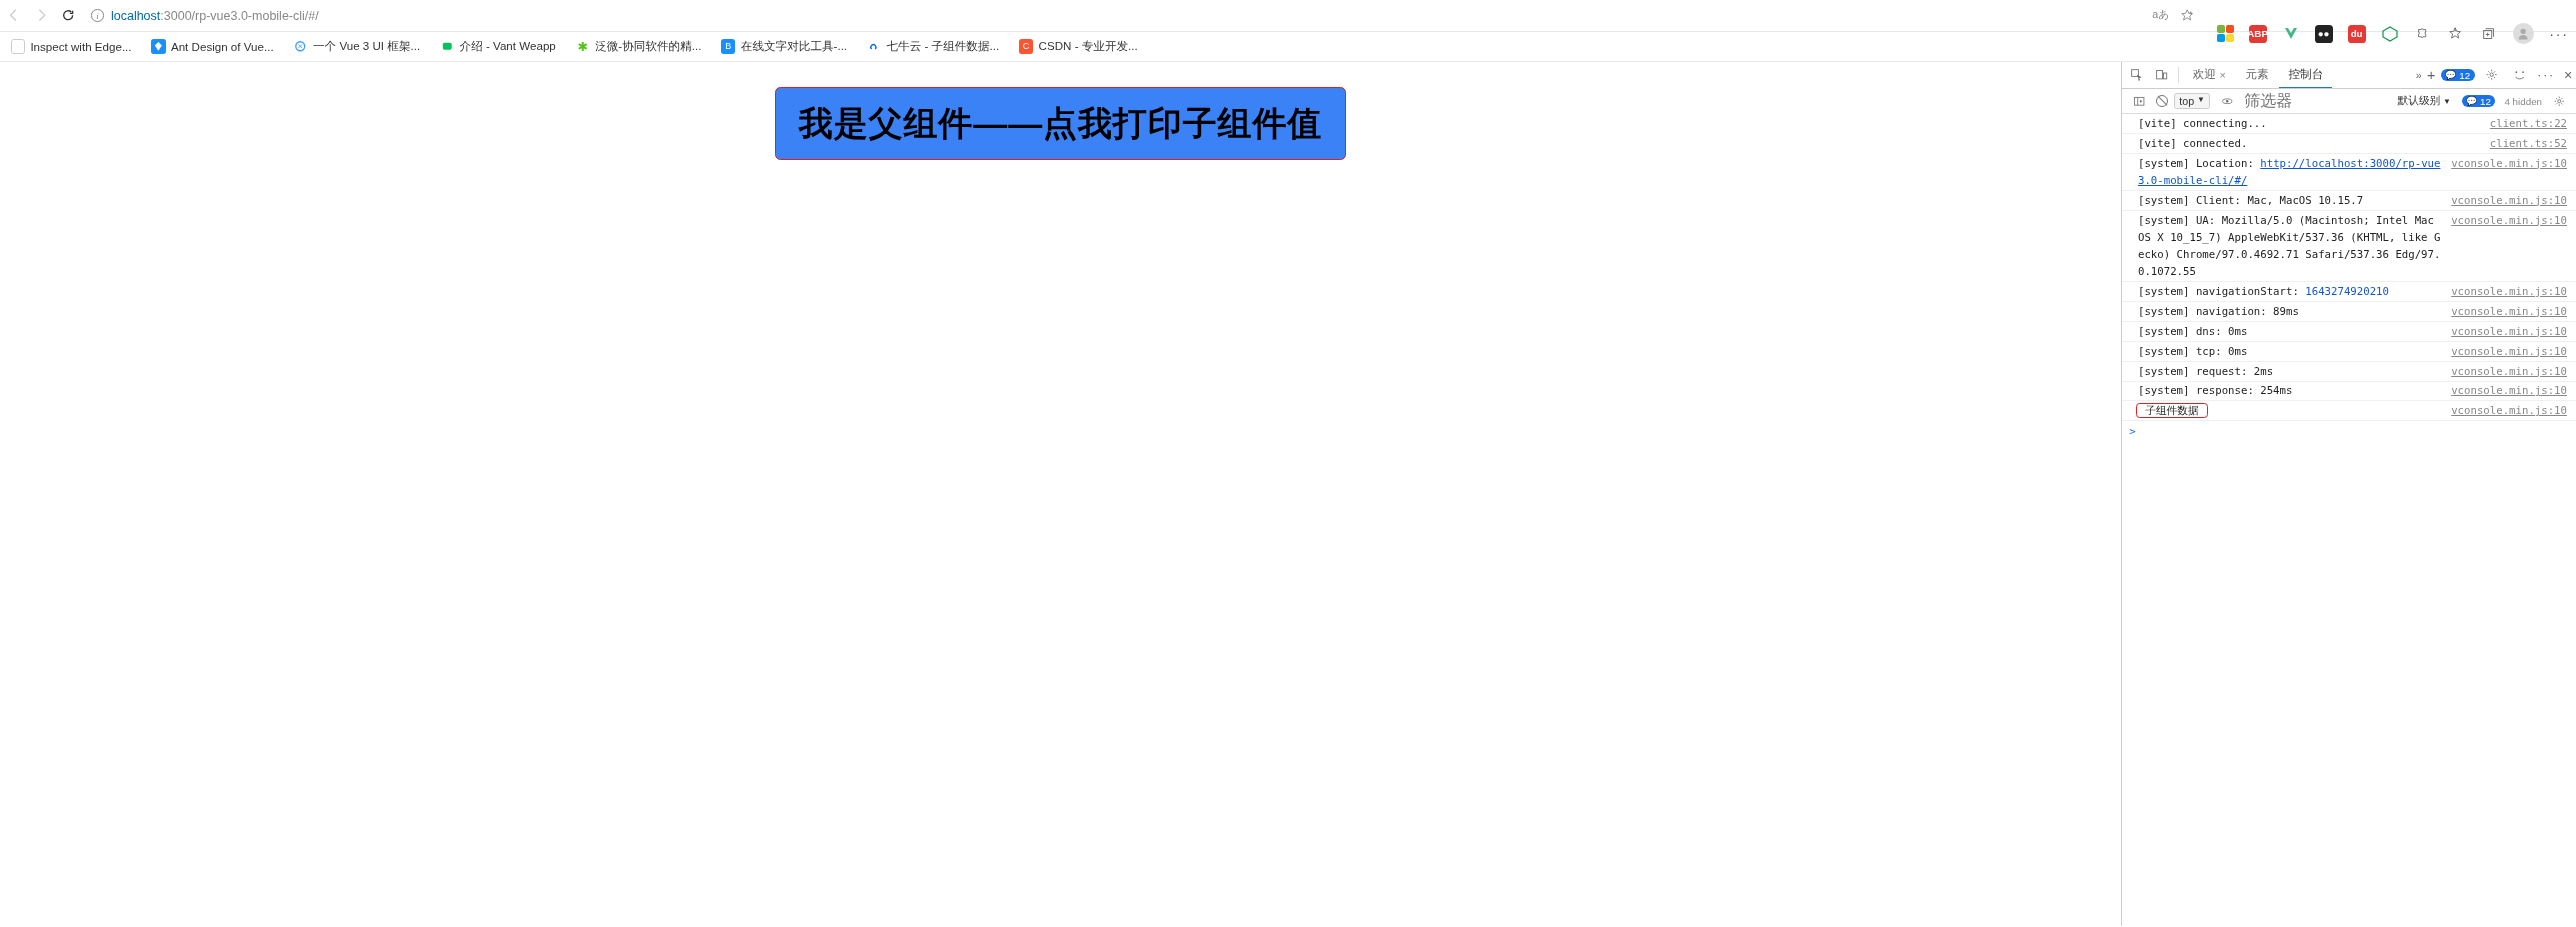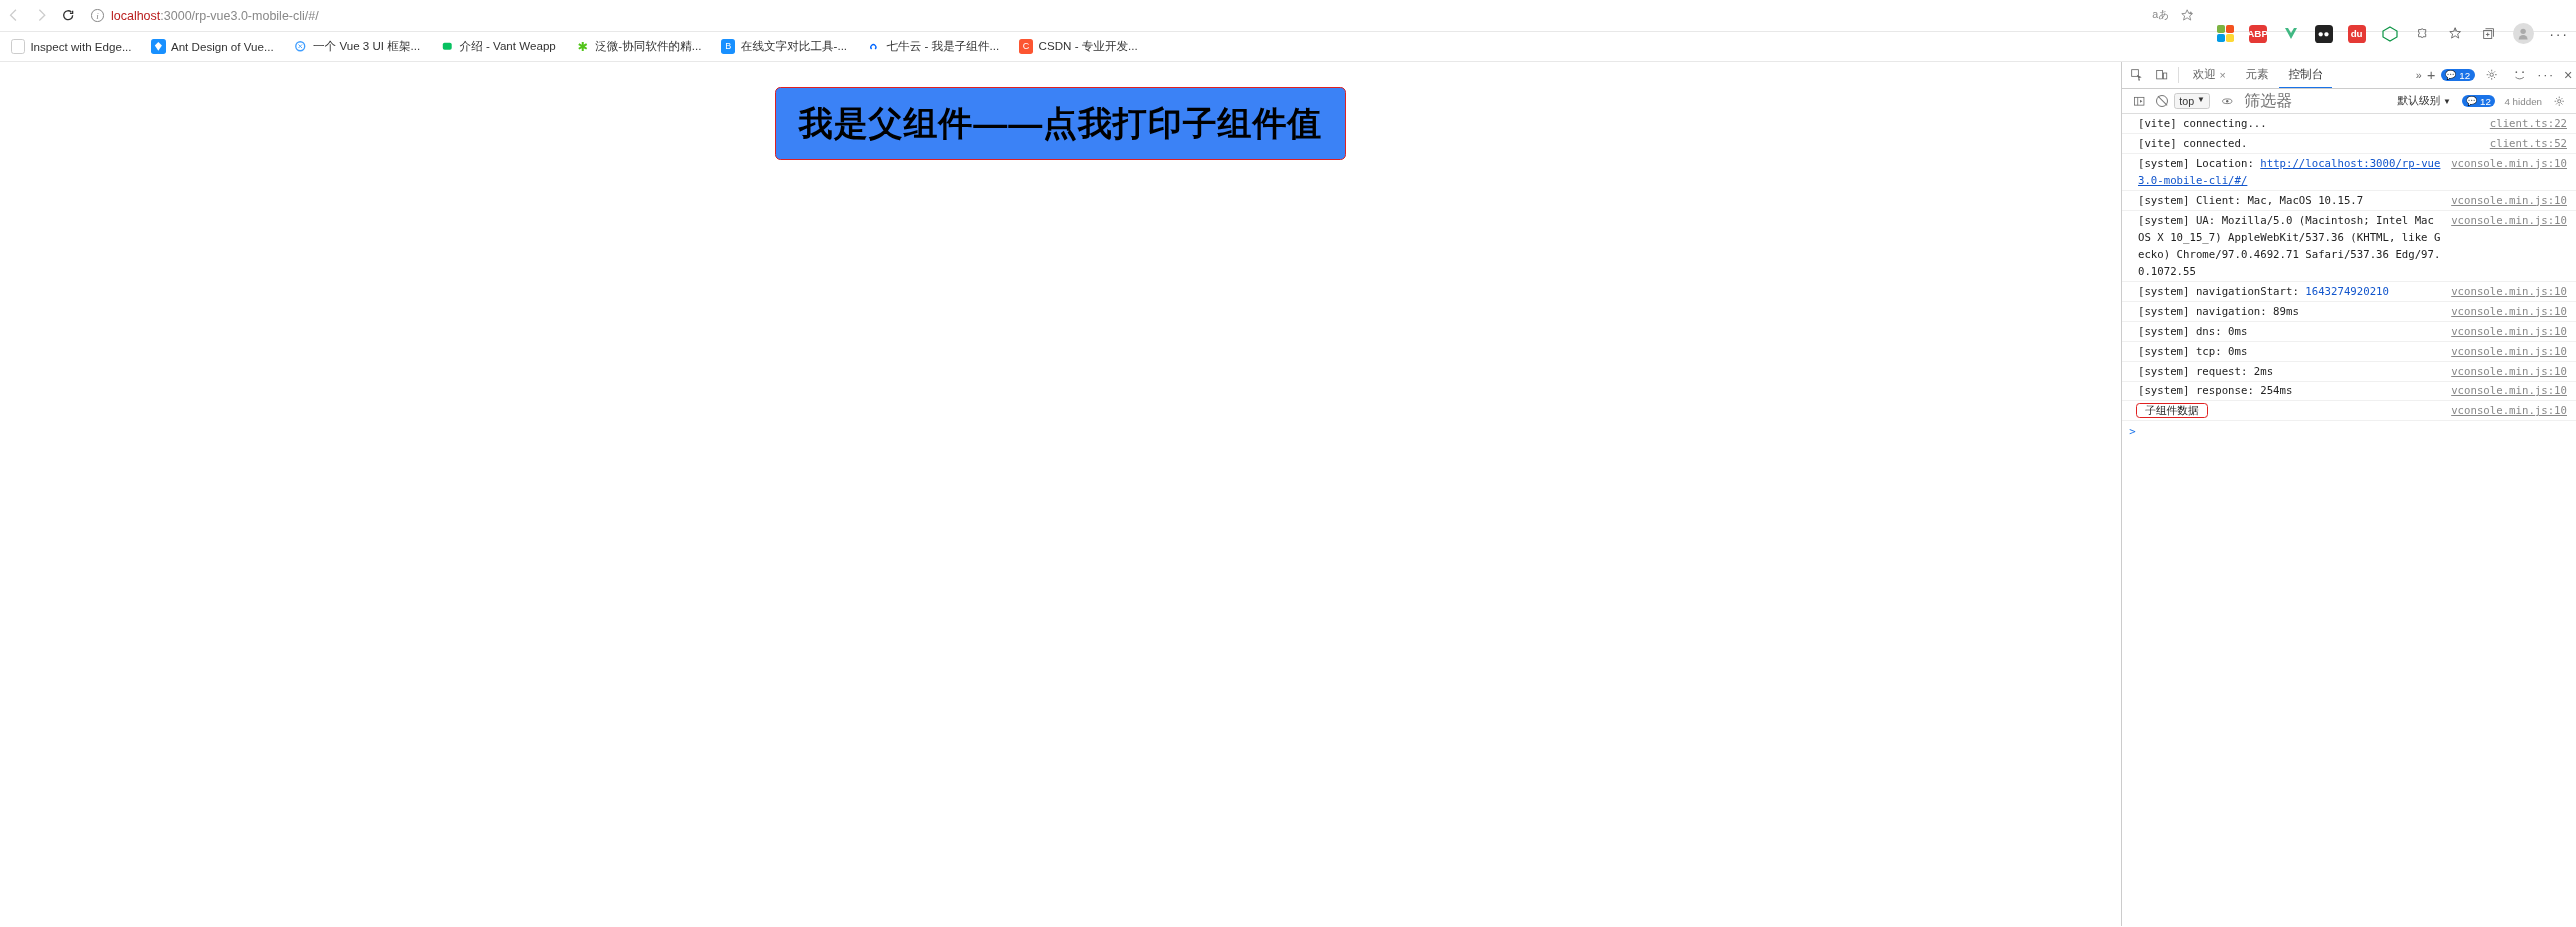--- a/index.html
+++ b/index.html
@@ -7,21 +7,21 @@
     
     
     .browser-top { display: flex; align-items: center; padding: 3.6px 7.2px; background: #fff; border-bottom: 0.9px solid #e8e8e8; height: 32px; gap: 7.2px; }
     .nav-btns { display: flex; gap: 12.5px; align-items: center; }
     .nav-arrow { width: 14.3px; height: 14.3px; color: #ccc; display: flex; align-items: center; justify-content: center; }
     .nav-arrow.active { color: #666; }
     .refresh-icon { width: 14.3px; height: 14.3px; color: #333; }
     .addr-wrap { flex: 1; display: flex; align-items: center; background: #fff; border-radius: 3.6px; padding: 3.6px 9px; height: 25px; gap: 7.2px; }
     .info-ic { width: 12.5px; height: 12.5px; border: 0.9px solid #888; border-radius: 50%; display: inline-flex; align-items: center; justify-content: center; font-size: 9px; font-style: italic; color: #888; font-family: serif; }
     .addr-text { font-size: 12.5px; color: #888; }
-    .addr-text .host { color: #b91c1c; font-weight: 500; }
+    .addr-text .host { color: #0369a1; font-weight: 500; }
     .addr-right { margin-left: auto; display: flex; gap: 10.7px; align-items: center; color: #888; font-size: 10.7px; }
     .star-ic { width: 14.3px; height: 14.3px; }
     
     .ext-row { display: flex; gap: 15px; align-items: center; margin-left: 7.2px; margin-top: 36px; }
     .ext-ic { width: 18px; height: 18px; border-radius: 3.6px; display: flex; align-items: center; justify-content: center; font-size: 9.8px; font-weight: bold; color: #fff; }
     .grid-ic { display: grid; grid-template-columns: 7.2px 7.2px; grid-template-rows: 7.2px 7.2px; gap: 1.8px; }
     .grid-ic span { border-radius: 1.8px; }
     .puzzle { color: #666; }
     .avatar { width: 21.5px; height: 21.5px; border-radius: 50%; background: #ddd; display: flex; align-items: center; justify-content: center; }
     .dots { font-size: 14.3px; color: #555; letter-spacing: 1.8px; }
@@ -184,21 +184,21 @@
   <div class="bm">
       <span class="bm-ic" style="background:#1890ff">B</span>
       <span>在线文字对比工具-...</span>
     </div>
   <div class="bm">
       <span class="bm-ic" style="background:transparent">
         <svg viewBox="0 0 14 14" width="12.5" height="12.5">
           <path d="M4 10 Q2 8 4 6 Q6 4 8 6 Q10 8 8 10" stroke="#06f" fill="none" stroke-width="1.5"></path>
         </svg>
       </span>
-      <span>七牛云 - 我是子组件...</span>
+      <span>七牛云 - 子组件数据...</span>
     </div>
   <div class="bm">
       <span class="bm-ic" style="background:#fc5531">C</span>
       <span>CSDN - 专业开发...</span>
     </div>
 </div>
 
 <div class="main">
   <div class="page">
     <div class="parent-box">

